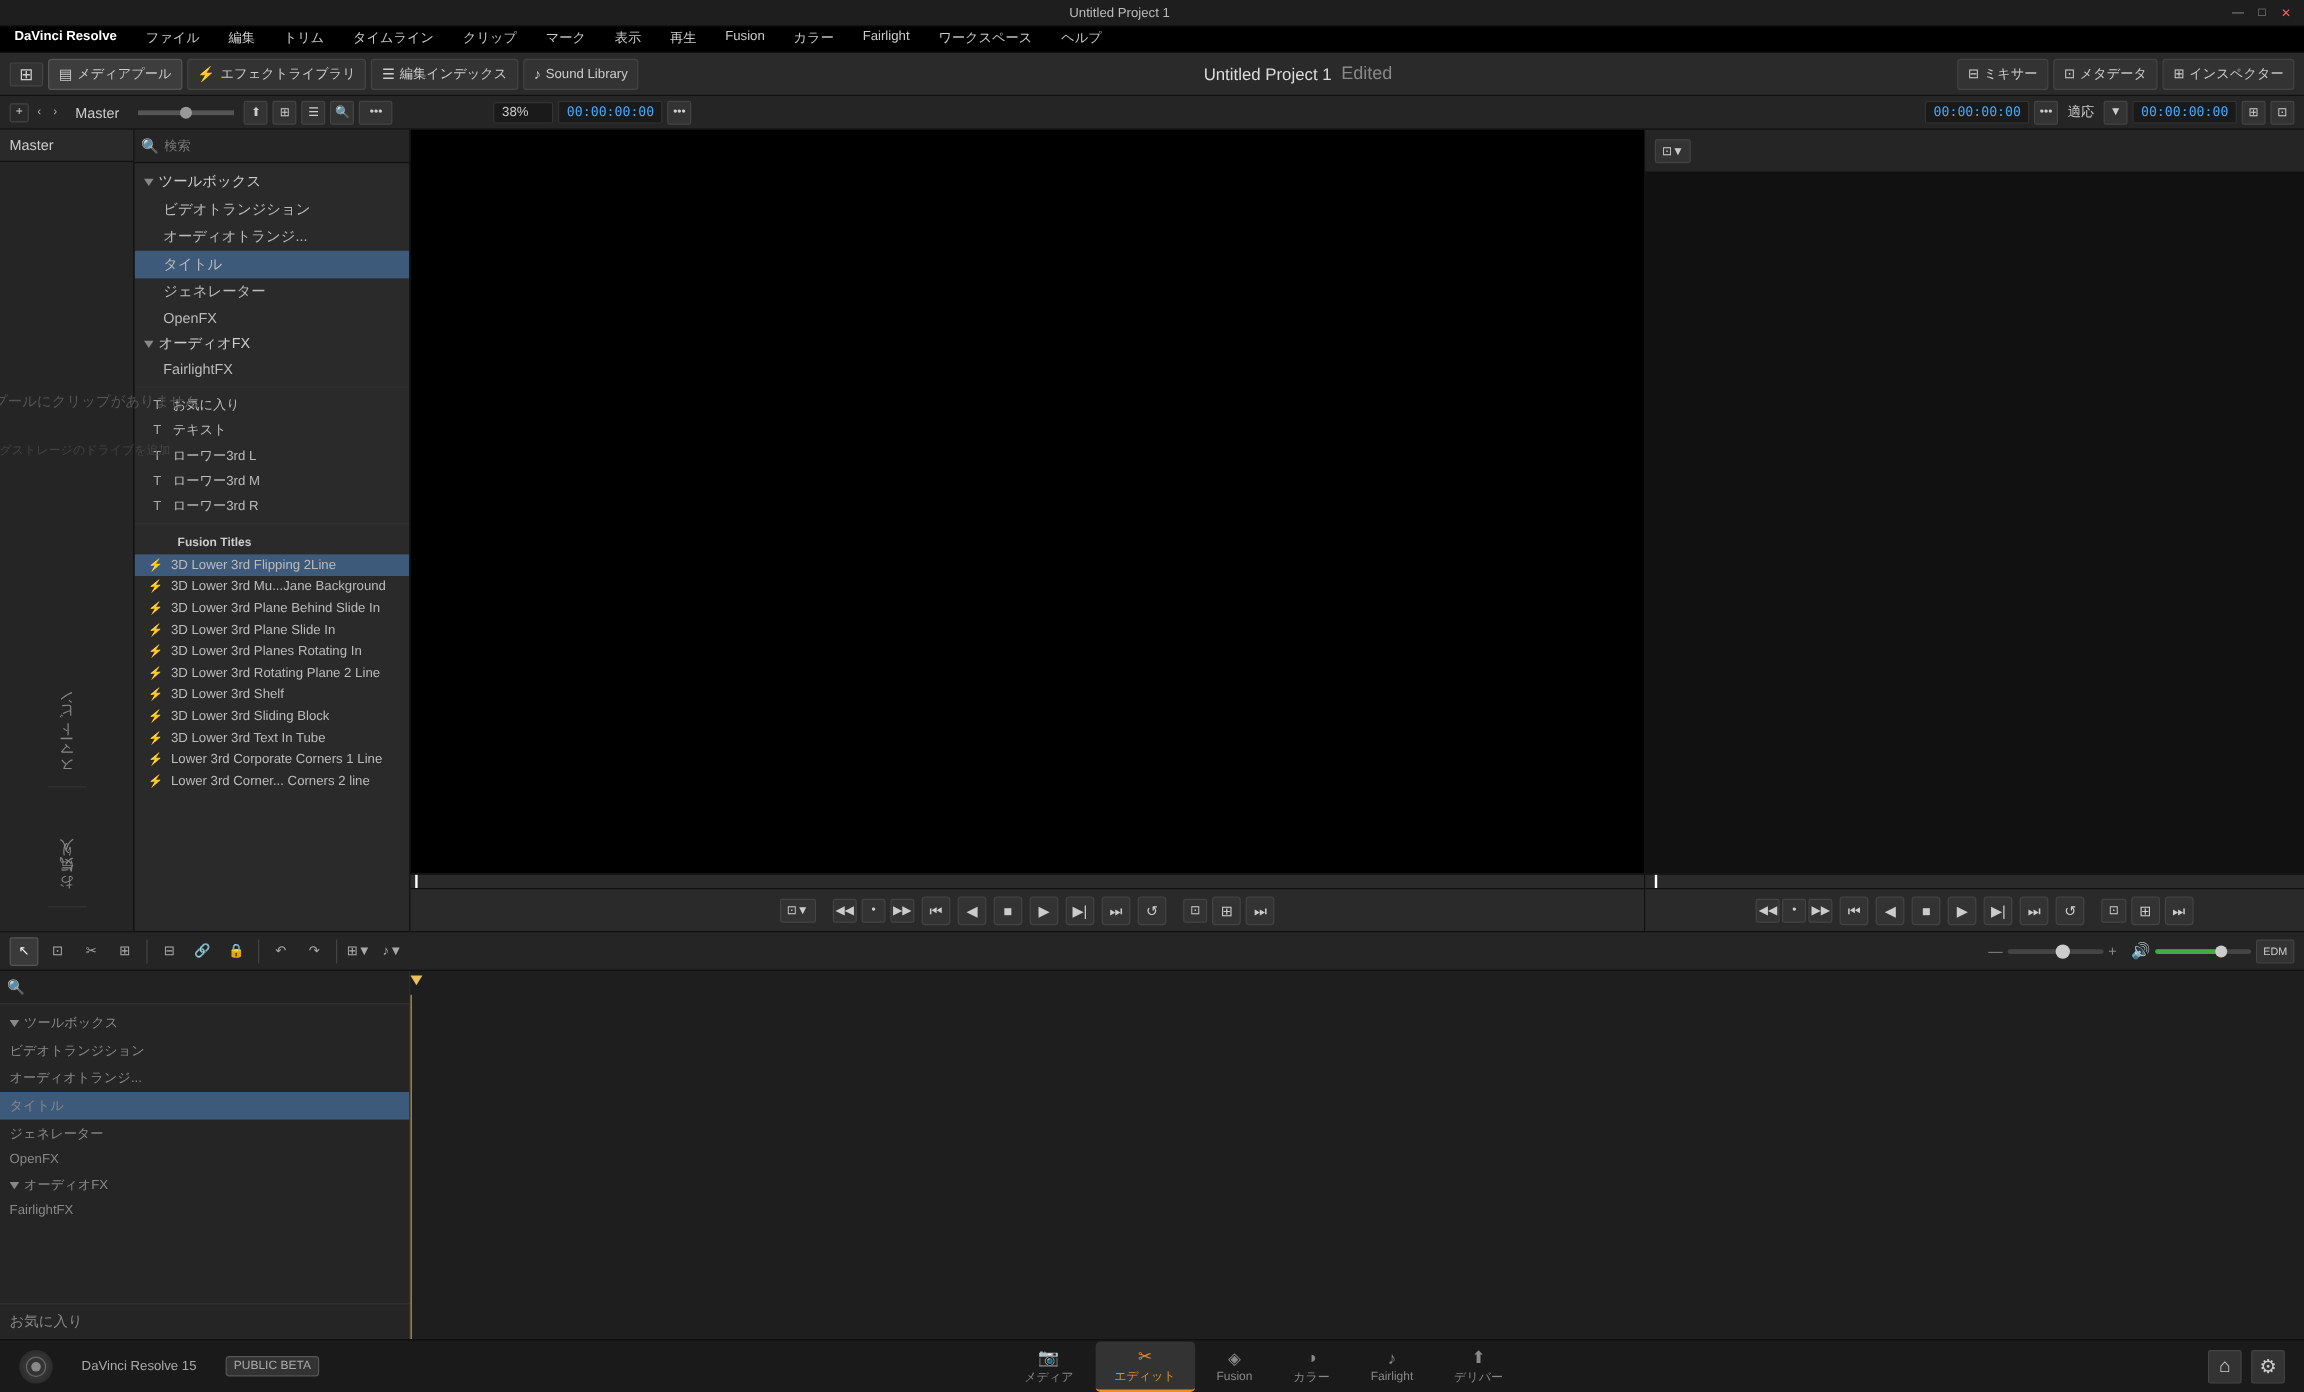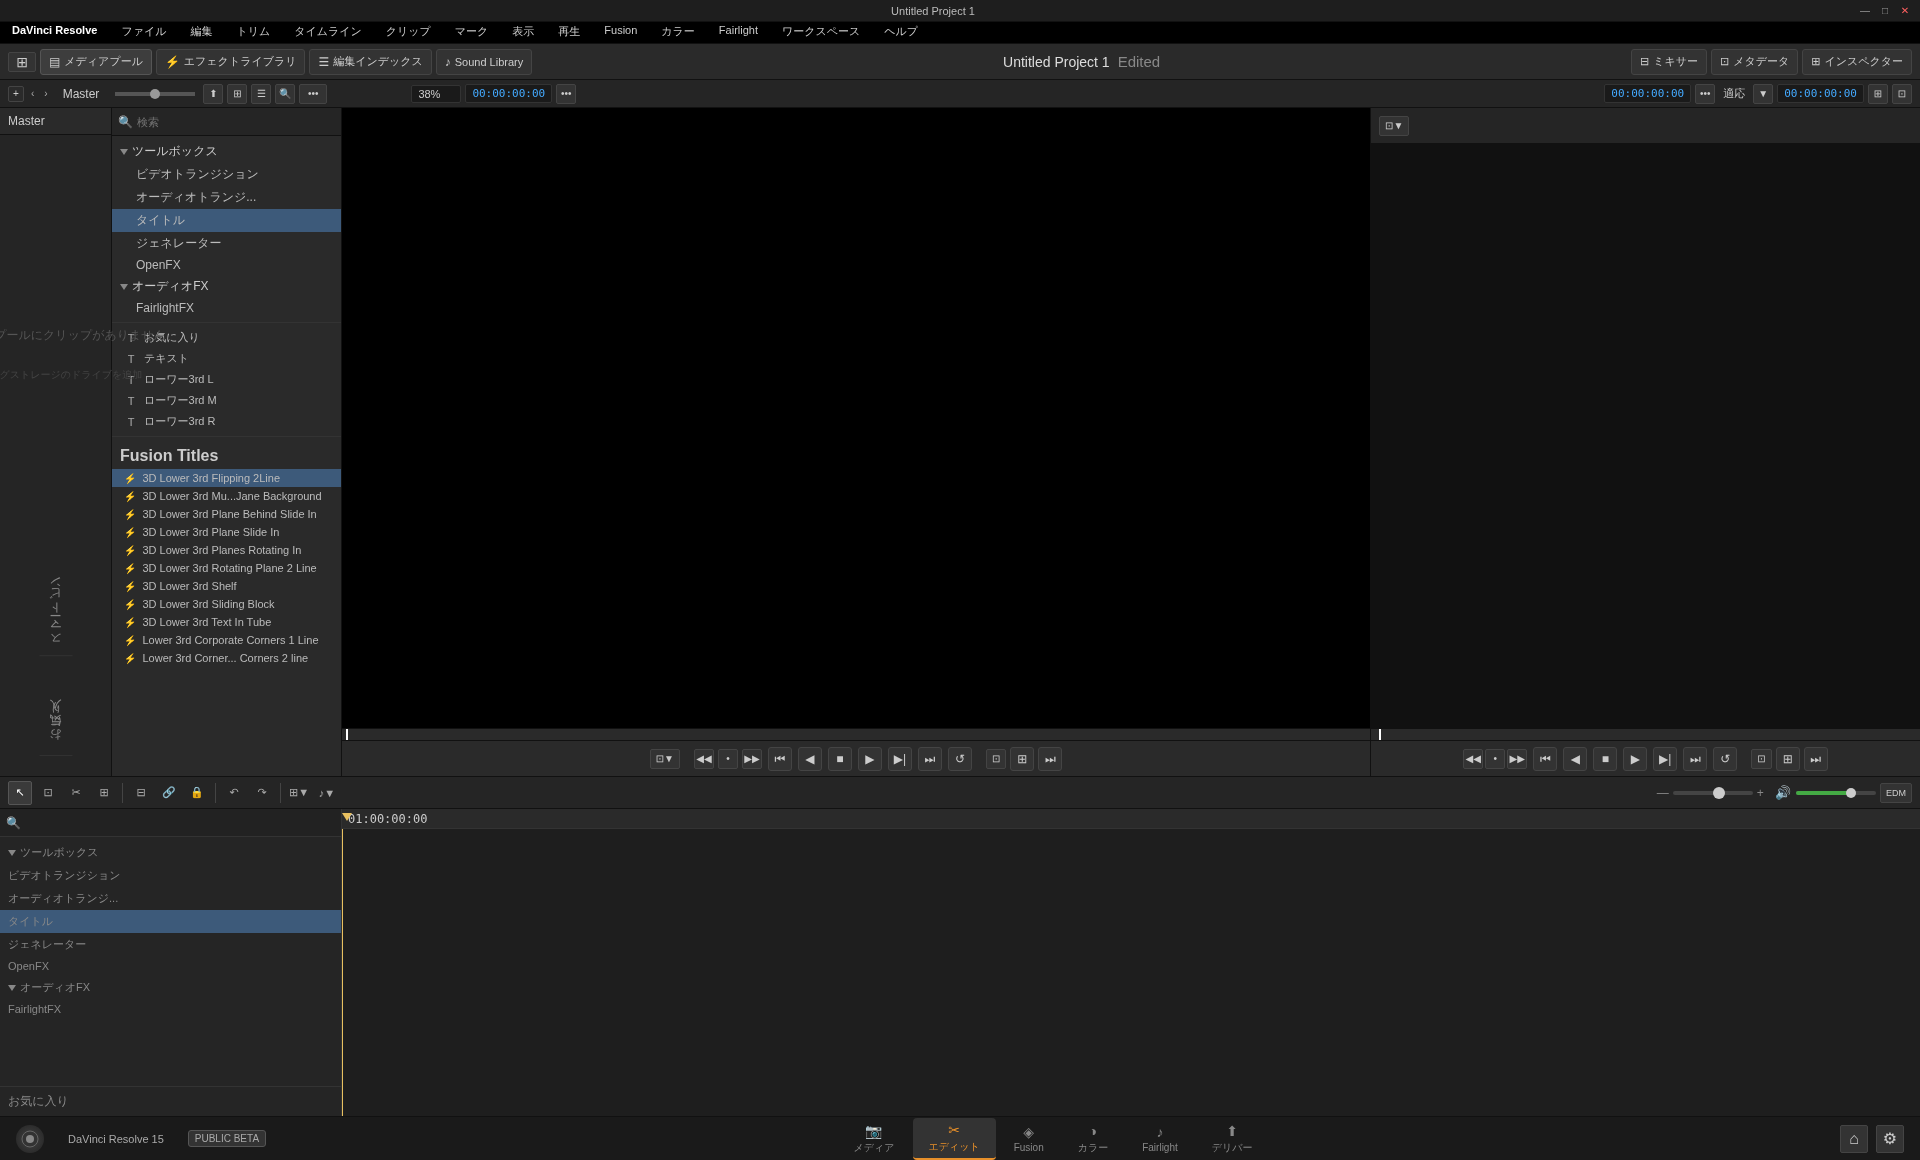--- a/index.html
+++ b/index.html
@@ -203,23 +203,24 @@
       border-top: 6px solid #888;
     }
 
     
     #fusion-titles-section {
       border-top: 1px solid #333;
       padding: 6px 0;
     }
     #fusion-titles-header {
       padding: 4px 8px;
-      font-size: 16px;
+      font-size: 10px;
       color: #ccc;
       font-weight: bold;
+      margin-left: 28px;
     }
     .fusion-item {
       display: flex;
       align-items: center;
       padding: 3px 12px;
       font-size: 11px;
       color: #bbb;
       cursor: pointer;
       gap: 6px;
     }
@@ -1009,23 +1010,20 @@
             </div>
 
             <div style="margin-top:auto; padding:6px 8px; border-top:1px solid #333;">
               <span style="font-size:12px; color:#888;">お気に入り</span>
             </div>
           </div>
         </div>
 
         <div id="timeline-right">
 
-          <div id="timecode-bar" style="position:relative; height:20px;">
-            <span id="tc-start">01:00:00:00</span>
-          </div>
 
           <div id="playhead-marker"></div>
           <div id="playhead-line"></div>
 
           <div style="height:100%; background:#1e1e1e;"></div>
         </div>
       </div>
     </div>
   </div>
 

